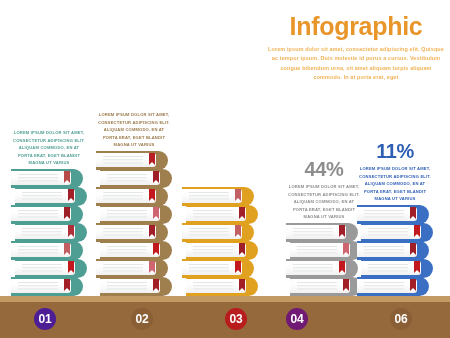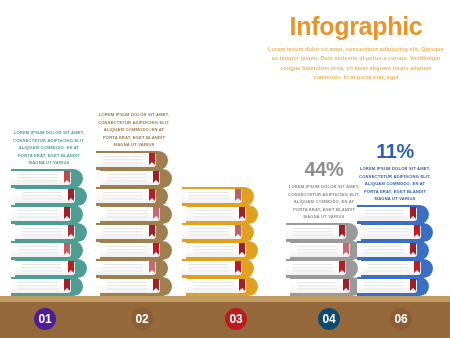--- a/index.html
+++ b/index.html
@@ -363,17 +363,17 @@
         </div>
       </div>
     </div>
 
   <div class="shelf-top"></div>
   <div class="shelf-body"></div>
   <div id="badges-host">
       <div class="badge" style="left: 34px; background: #4c1d95;">01</div>
       <div class="badge" style="left: 131px; background: rgb(138, 95, 53); text-align: center;">02</div>
       <div class="badge" style="left: 225px; background: #b91c1c;">03</div>
-      <div class="badge" style="left: 318px; background: #0c4a6e;">04</div>
+      <div class="badge" style="left: 286px; background: #701a75;">04</div>
       <div class="badge" style="left: 390px; background: rgb(138, 95, 53);">06</div>
     </div>
 
 </div>
 
 </body></html>

